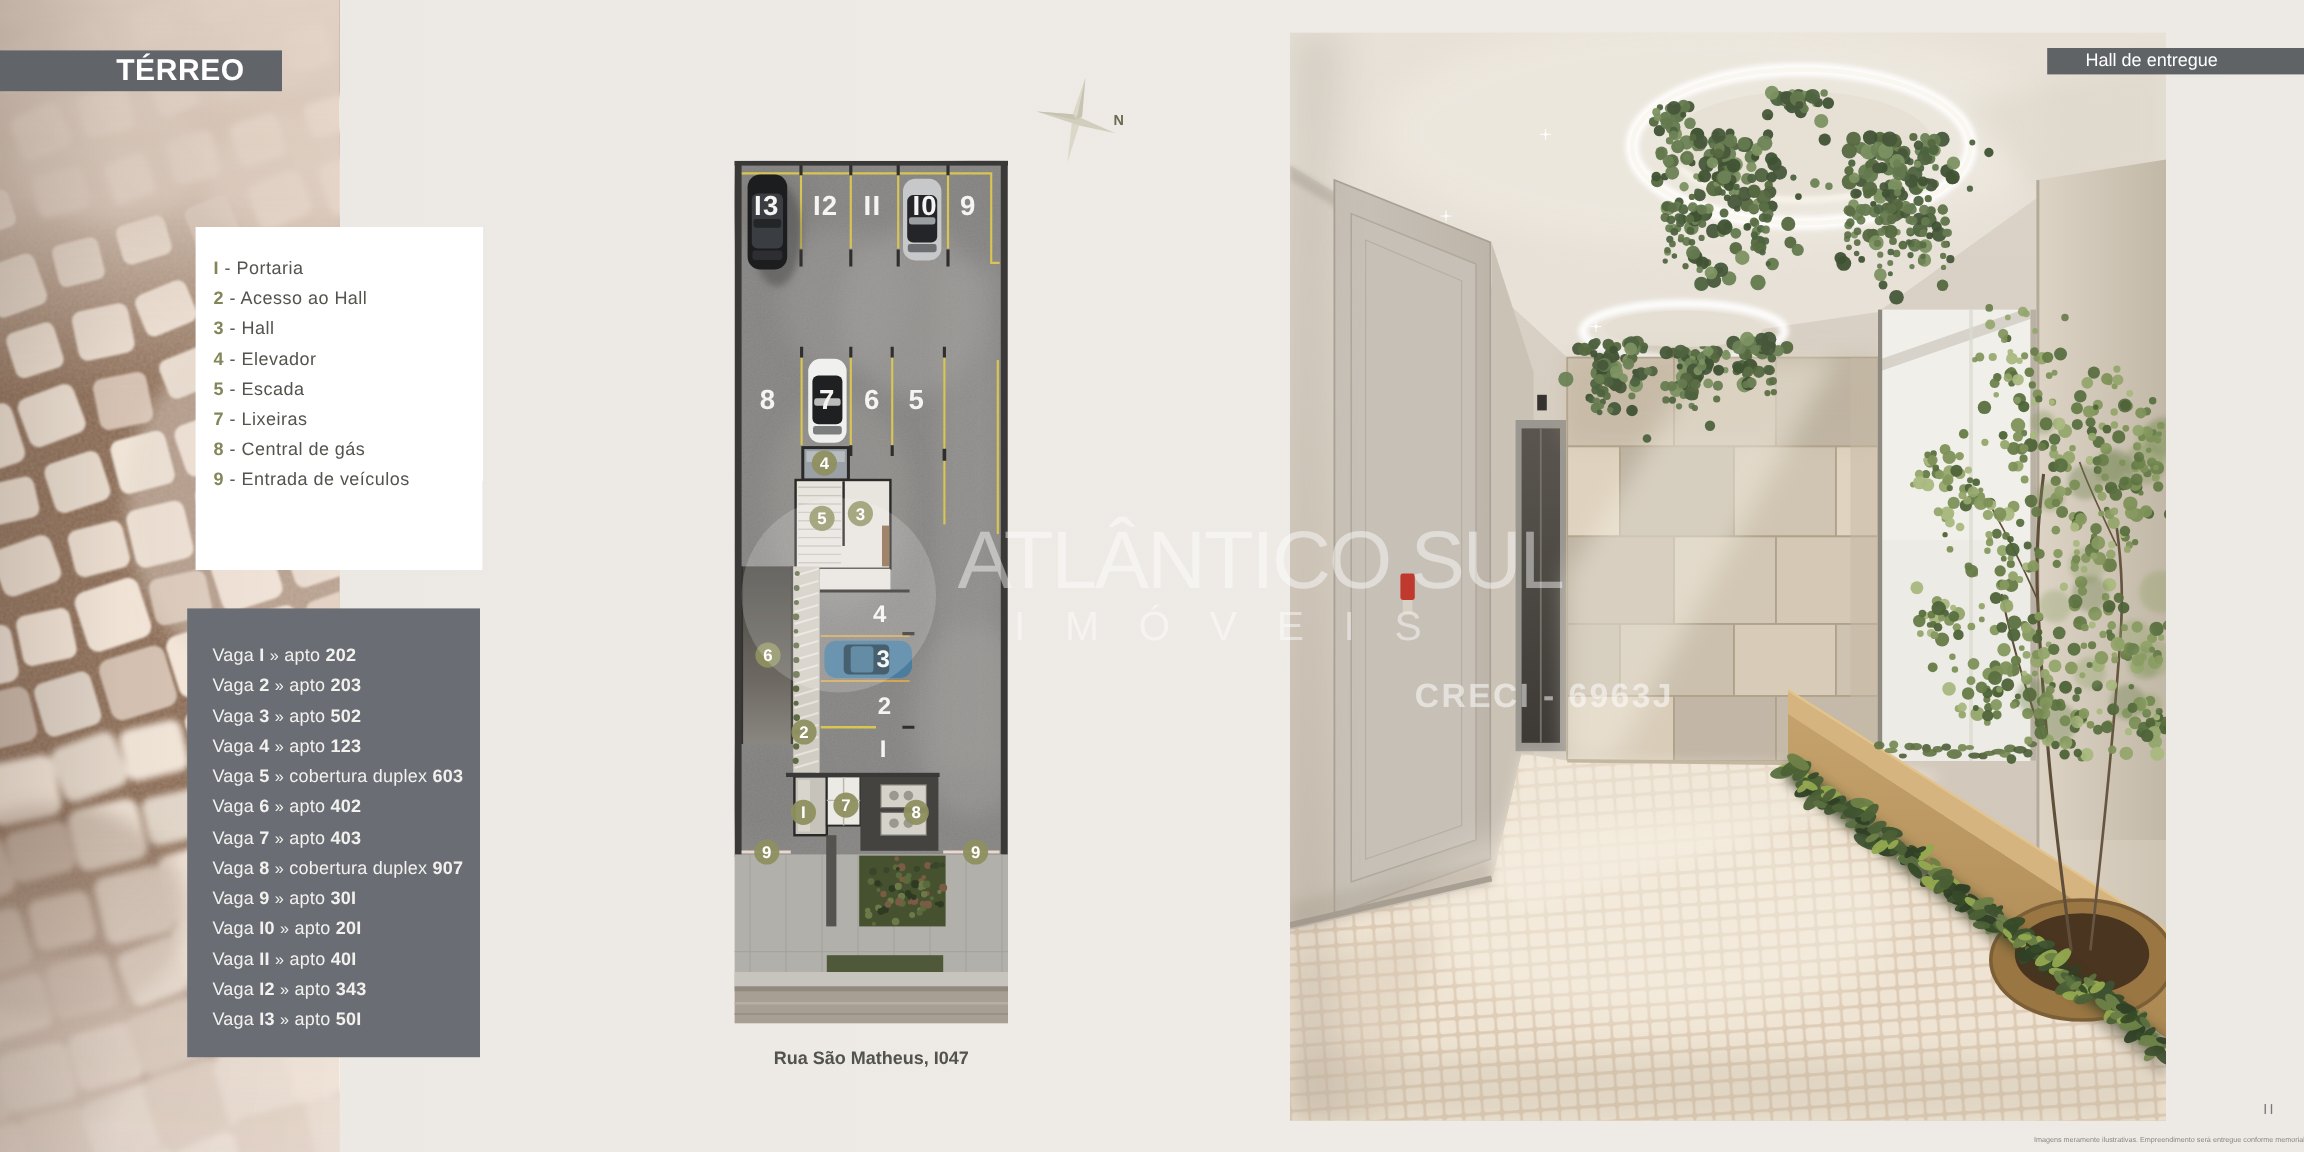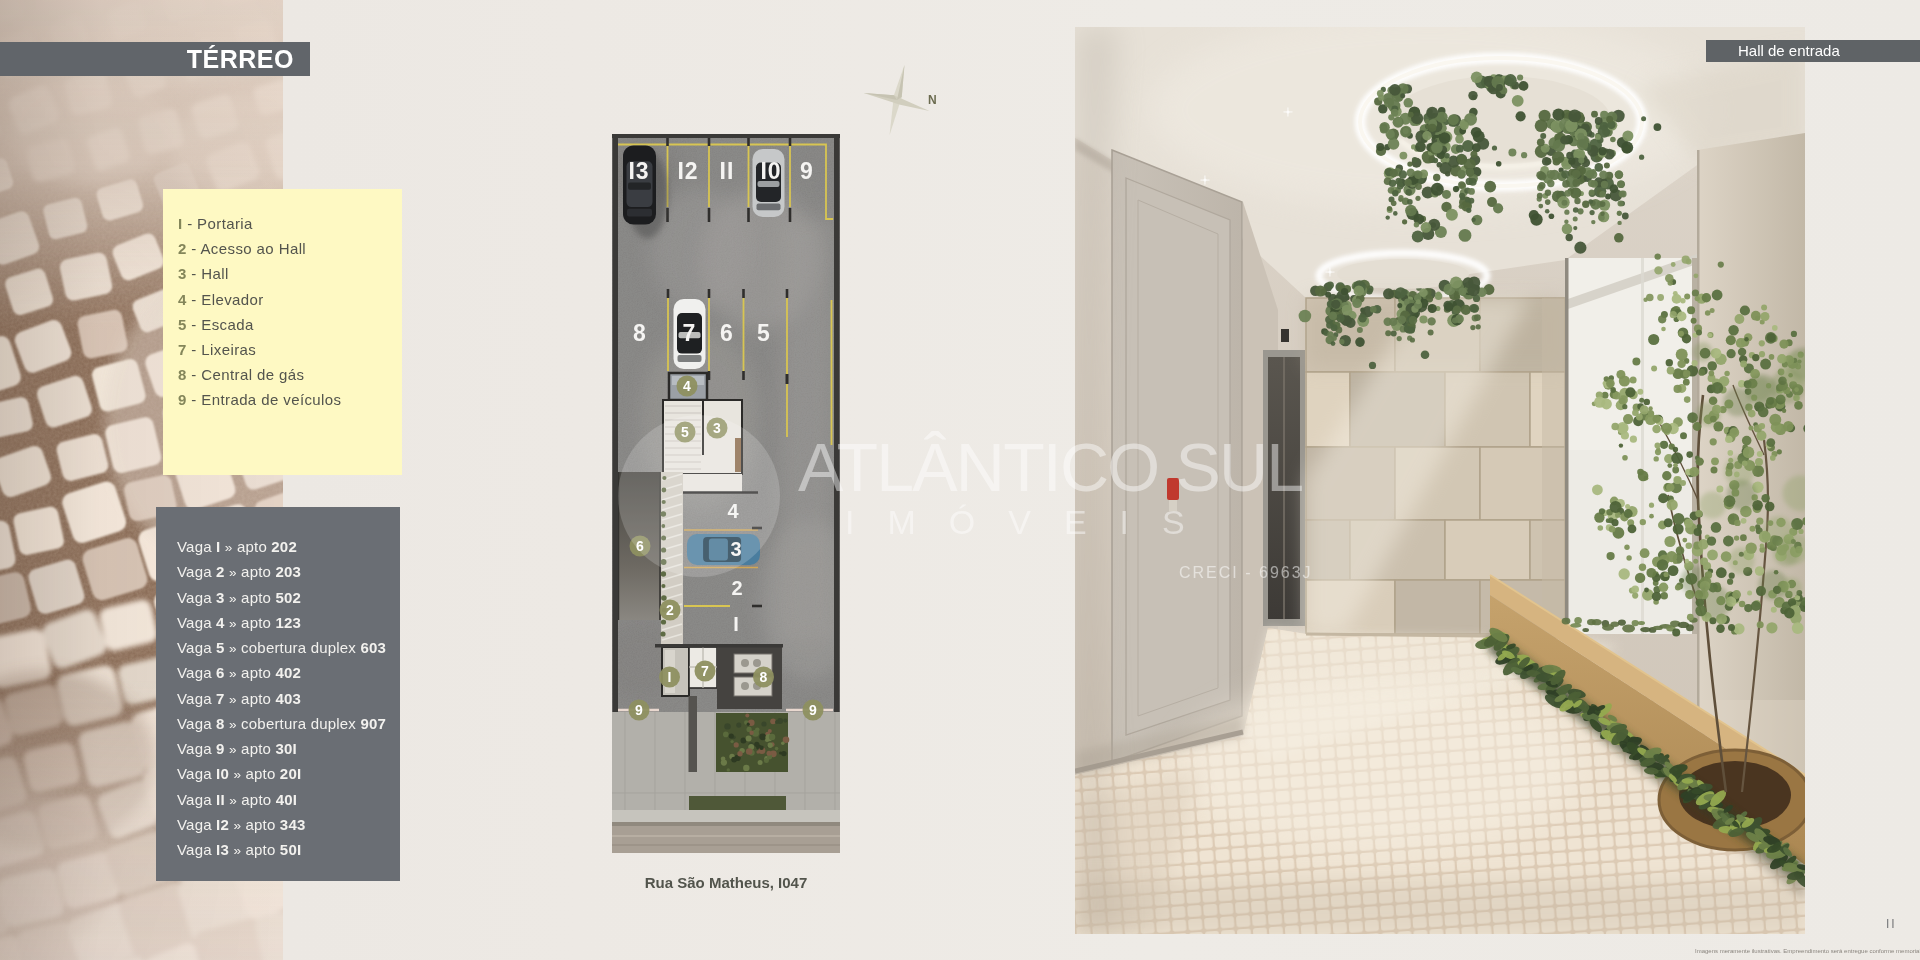--- a/index.html
+++ b/index.html
@@ -189,23 +189,23 @@
     </g>
     <g filter="url(#cb6)">
       <ellipse cx="215" cy="420" rx="110" ry="140" fill="#ecdfd6" opacity="0.45"></ellipse>
     </g>
     <rect x="0" y="0" width="283" height="330" fill="url(#topfade)"></rect>
     <rect x="0" y="680" width="283" height="280" fill="url(#botfade)"></rect>
     <rect x="0" y="0" width="283" height="960" fill="#e3c0a8" opacity="0.1"></rect>
     <rect x="0" y="0" width="283" height="960" fill="url(#leftdark)"></rect>
   </svg>
 
-<div class="abs" style="left:0;top:42px;width:310px;height:34px;background:#61656a;color:#fff;font-size:25px;font-weight:bold;letter-spacing:0.5px;text-align:right;padding-right:16px;line-height:34px">TÉRREO</div>
+<div class="abs" style="left:0;top:42px;width:235px;height:34px;background:#61656a;color:#fff;font-size:25px;font-weight:bold;letter-spacing:0.5px;text-align:right;padding-right:31px;line-height:34px">TÉRREO</div>
 
-<div class="abs" style="left:163px;top:189px;width:239px;height:286px;background:#fef9c3;padding:22px 0 0 15px;font-size:15px;letter-spacing:0.4px;line-height:25.2px;color:#53544d">
+<div class="abs" style="left:163px;top:189px;width:239px;height:286px;background:#ffffff;padding:22px 0 0 15px;font-size:15px;letter-spacing:0.4px;line-height:25.2px;color:#53544d">
 <div><span style="color:#84865a;font-weight:bold">I</span> - Portaria</div>
 <div><span style="color:#84865a;font-weight:bold">2</span> - Acesso ao Hall</div>
 <div><span style="color:#84865a;font-weight:bold">3</span> - Hall</div>
 <div><span style="color:#84865a;font-weight:bold">4</span> - Elevador</div>
 <div><span style="color:#84865a;font-weight:bold">5</span> - Escada</div>
 <div><span style="color:#84865a;font-weight:bold">7</span> - Lixeiras</div>
 <div><span style="color:#84865a;font-weight:bold">8</span> - Central de gás</div>
 <div><span style="color:#84865a;font-weight:bold">9</span> - Entrada de veículos</div>
 </div>
 
@@ -2122,24 +2122,24 @@
         <circle cx="1741.7" cy="494.9" r="15.1" fill="#667b47" opacity="0.35" filter="url(#fb2)"></circle>
         <circle cx="1786.4" cy="553.1" r="13.2" fill="#7e9159" opacity="0.35" filter="url(#fb2)"></circle>
         <circle cx="1759.7" cy="389.4" r="12.2" fill="#7e9159" opacity="0.35" filter="url(#fb2)"></circle>
         <circle cx="1761.9" cy="390.1" r="15.9" fill="#667b47" opacity="0.35" filter="url(#fb2)"></circle>
       </g>
       <path d="M1075 27 V934 H1120 C1095 700 1095 300 1120 27 Z" fill="#8c8274" opacity="0.18" filter="url(#fb15)"></path>
       <rect x="1075" y="880" width="730" height="54" fill="#b9ab97" opacity="0.25" filter="url(#fb10)"></rect>
     </g>
   </svg>
 
-<div class="abs" style="left:1706px;top:40px;width:214px;height:22px;background:#5f6366;color:#fff;font-size:15px;line-height:22px;padding-left:32px">Hall de entrada</div>
+<div class="abs" style="left:1706px;top:40px;width:214px;height:22px;background:#5f6366;color:#fff;font-size:15px;line-height:22px;padding-left:32px">Hall de entregue</div>
 
 <div class="abs" style="left:618px;top:415px;width:162px;height:162px;border-radius:50%;background:rgba(255,255,255,0.18)"></div>
 
 <div class="abs" style="left:798px;top:428px;font-size:68px;color:rgba(255,255,255,0.45);letter-spacing:-1.8px;white-space:nowrap">ATLÂNTICO SUL</div>
 
 <div class="abs" style="left:845px;top:503px;font-size:34px;color:rgba(255,255,255,0.45);letter-spacing:33px;white-space:nowrap">IMÓVEIS</div>
 
-<div class="abs" style="left:1179px;top:564px;font-size:16px;font-weight:normal;color:rgba(255,255,255,0.52);letter-spacing:2px;white-space:nowrap">CRECI - 6963J</div>
+<div class="abs" style="left:1179px;top:564px;font-size:28px;font-weight:bold;color:rgba(255,255,255,0.52);letter-spacing:2px;white-space:nowrap">CRECI - 6963J</div>
 
 <div class="abs" style="left:1886px;top:917px;font-size:12px;color:#77787a;letter-spacing:2px">II</div>
 
 <div class="abs" style="left:1695px;top:948px;font-size:6px;color:#8a857e;white-space:nowrap">Imagens meramente ilustrativas. Empreendimento será entregue conforme memorial descritivo.</div>
 </body></html>

